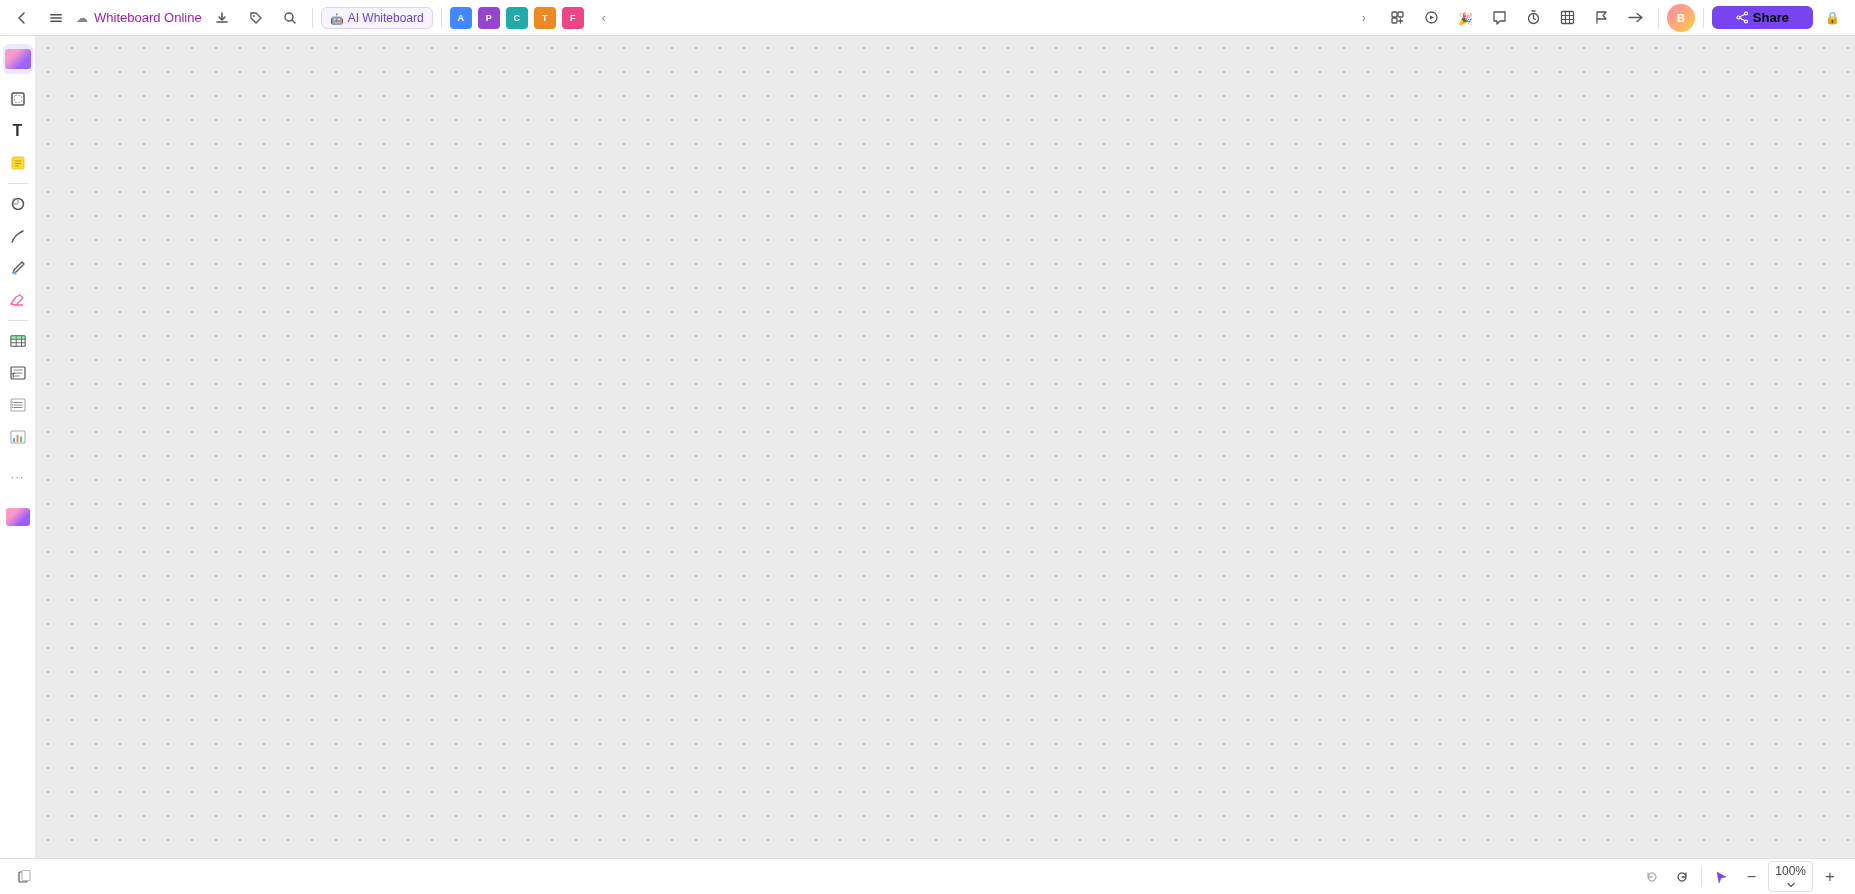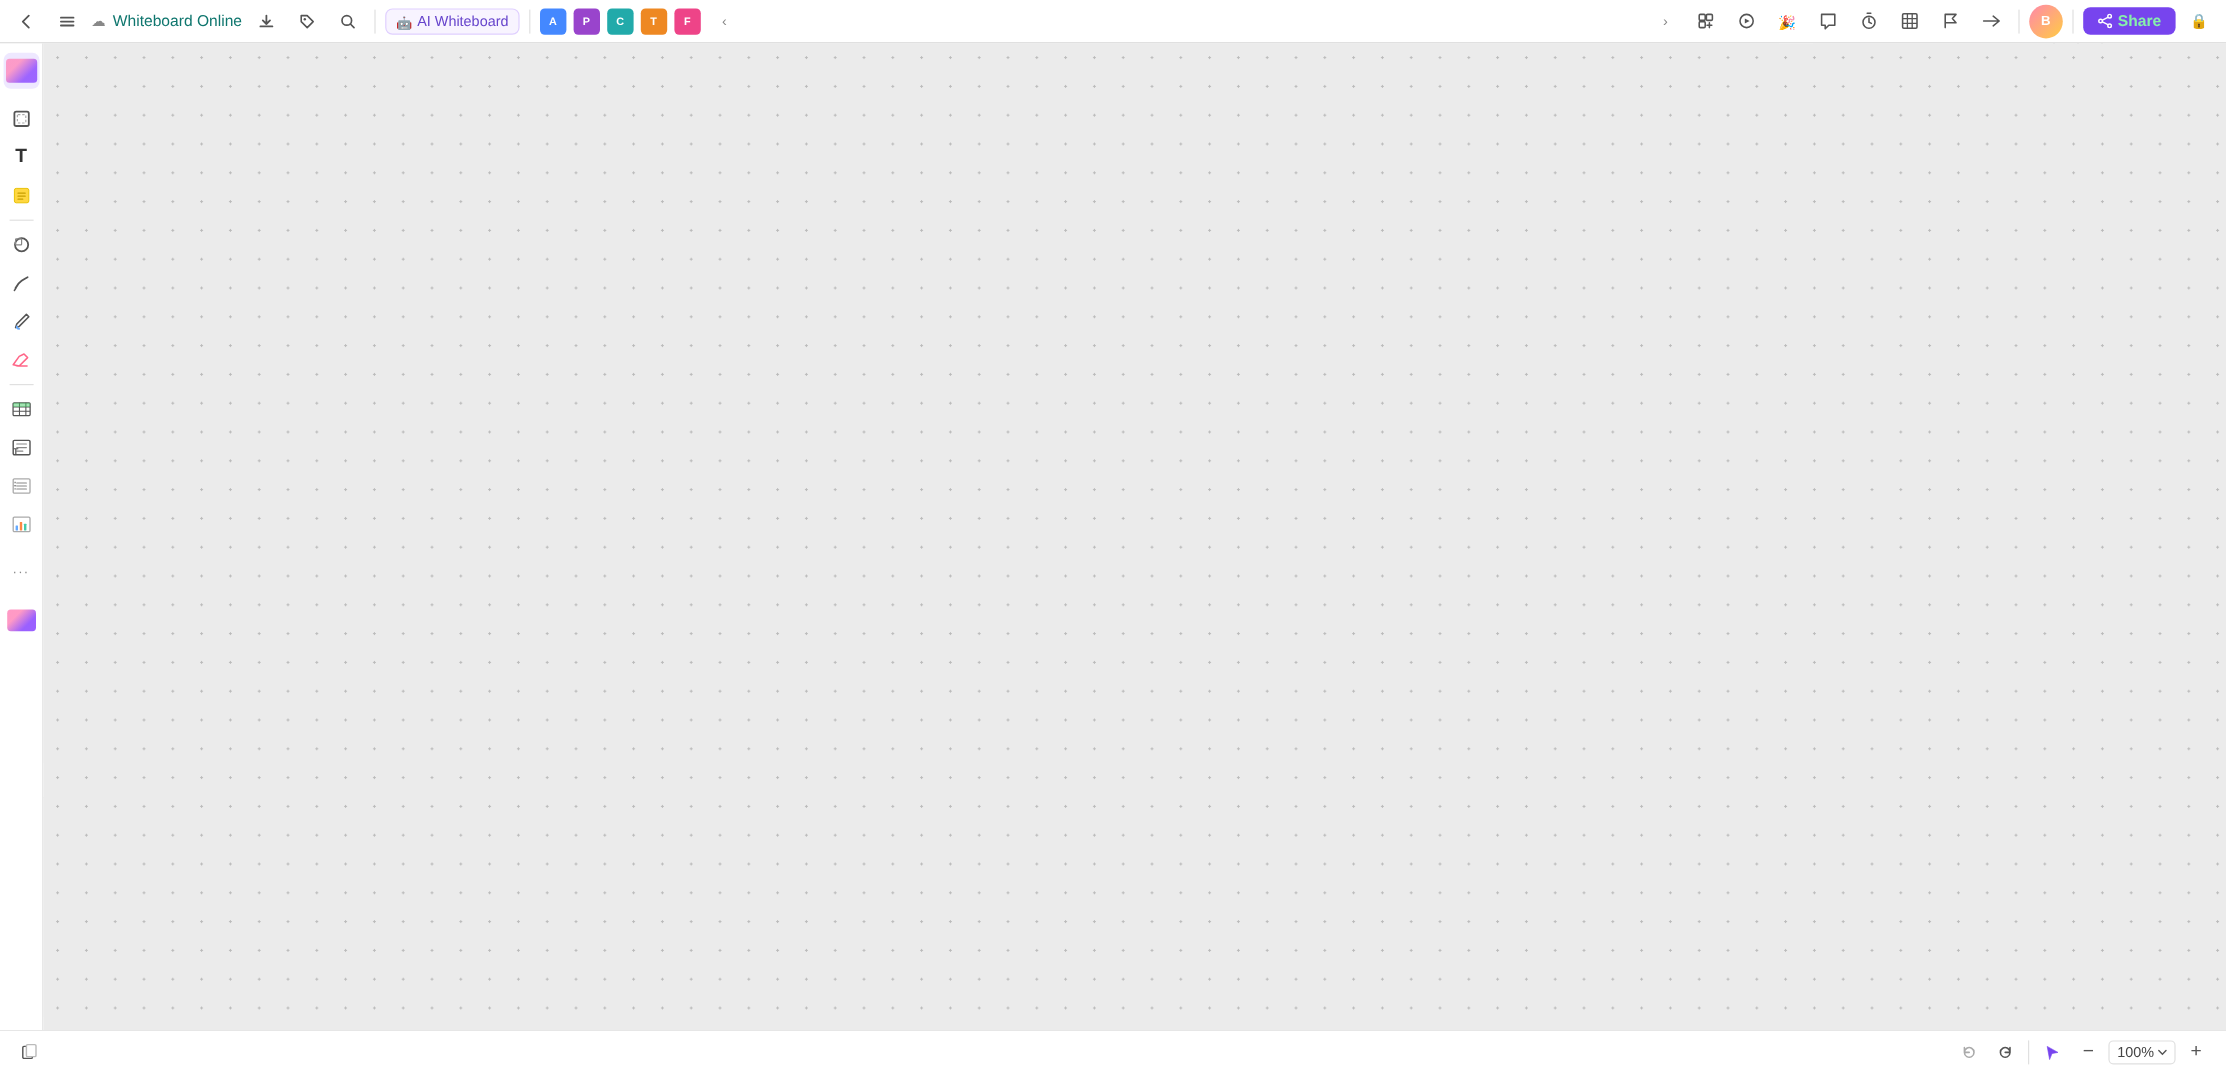--- a/index.html
+++ b/index.html
@@ -38,21 +38,21 @@
     .tb-icon-btn {
       width: 28px; height: 28px;
       display: flex; align-items: center; justify-content: center;
       border: none; background: transparent; cursor: pointer;
       border-radius: 4px;
       font-size: 14px;
       color: #555;
     }
     .tb-title {
       font-size: 13px;
-      color: #0f766e;
+      color: #a21caf;
       display: flex; align-items: center; gap: 4px;
     }
     .cloud-icon { color: #888; font-size: 12px; }
     .ai-assistant-btn {
       display: flex; align-items: center; gap: 4px;
       padding: 3px 8px;
       border: 1px solid #e0d0ff;
       border-radius: 6px;
       background: #f8f4ff;
       cursor: pointer;
@@ -76,23 +76,23 @@
     .avatar-orange { background: #ee8822; }
 
     .divider-v {
       width: 1px; height: 20px;
       background: #e0e0e0;
       margin: 0 2px;
     }
 
     .share-btn {
       display: flex; align-items: center; gap: 4px;
-      padding: 4px 12px;
+      padding: 4px 24px;
       background: #7744ee;
-      color: #86efac;
+      color: #000000;
       border: none; border-radius: 6px;
       font-size: 13px; font-weight: 600;
       cursor: pointer;
     }
     .user-avatar-circle {
       width: 28px; height: 28px;
       border-radius: 50%;
       background: linear-gradient(135deg, #ff88aa, #ffcc44);
       display: flex; align-items: center; justify-content: center;
       font-size: 11px; color: #fff; font-weight: bold;
@@ -162,20 +162,21 @@
       border-radius: 4px; color: #666; font-size: 13px;
     }
     .zoom-display {
       display: flex; align-items: center; gap: 3px;
       font-size: 12px; color: #444;
       padding: 2px 6px;
       border: 1px solid #e0e0e0;
       border-radius: 4px;
       cursor: pointer;
       background: #fff;
+      flex-direction: column;
     }
 
     
     .sticker-preview {
       width: 26px; height: 20px;
       background: linear-gradient(135deg, #ff88bb 30%, #8844ff 70%);
       border-radius: 3px;
       opacity: 0.8;
     }
   </style>

